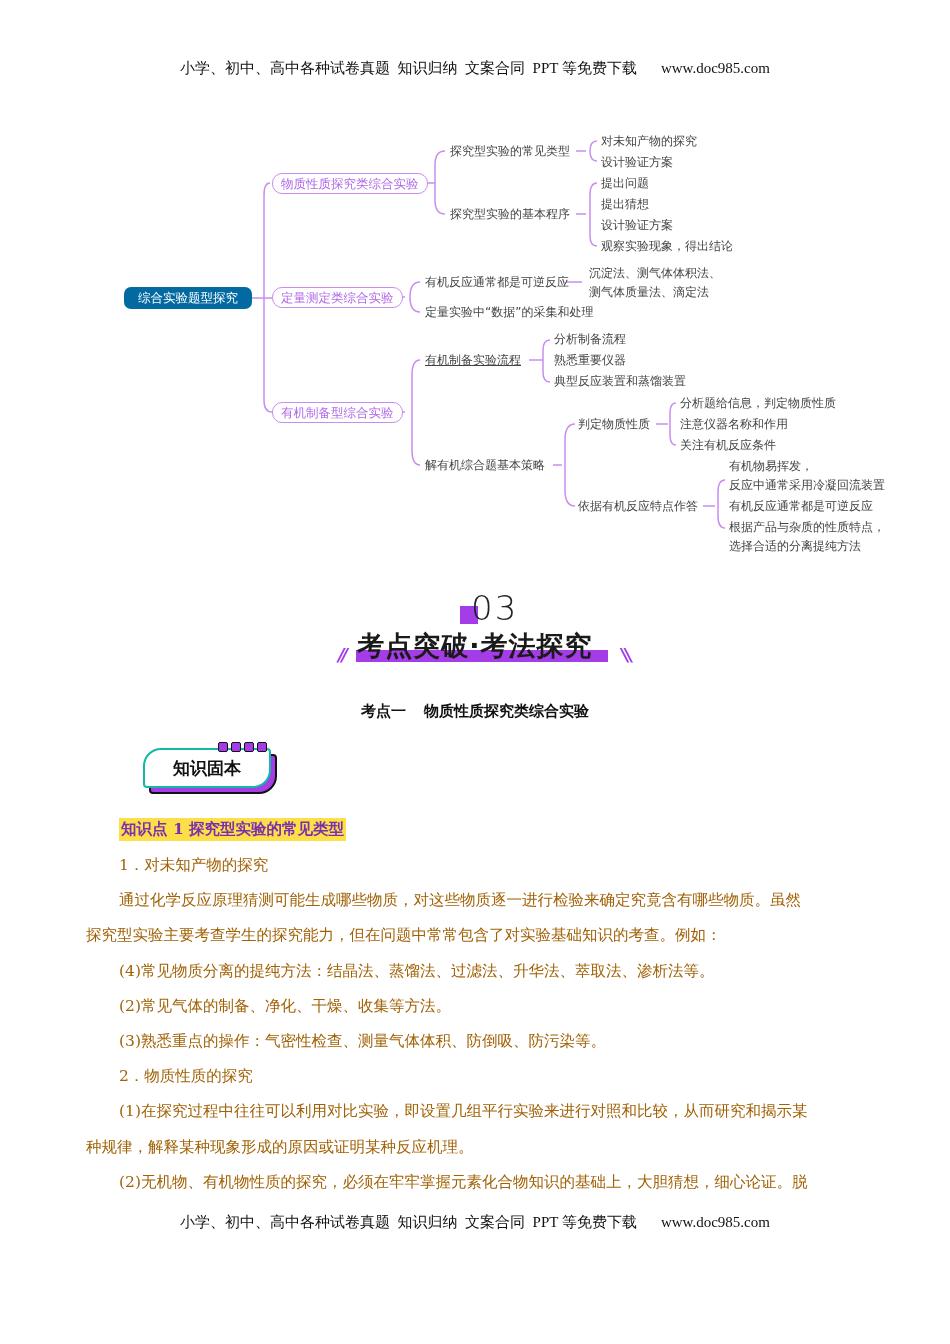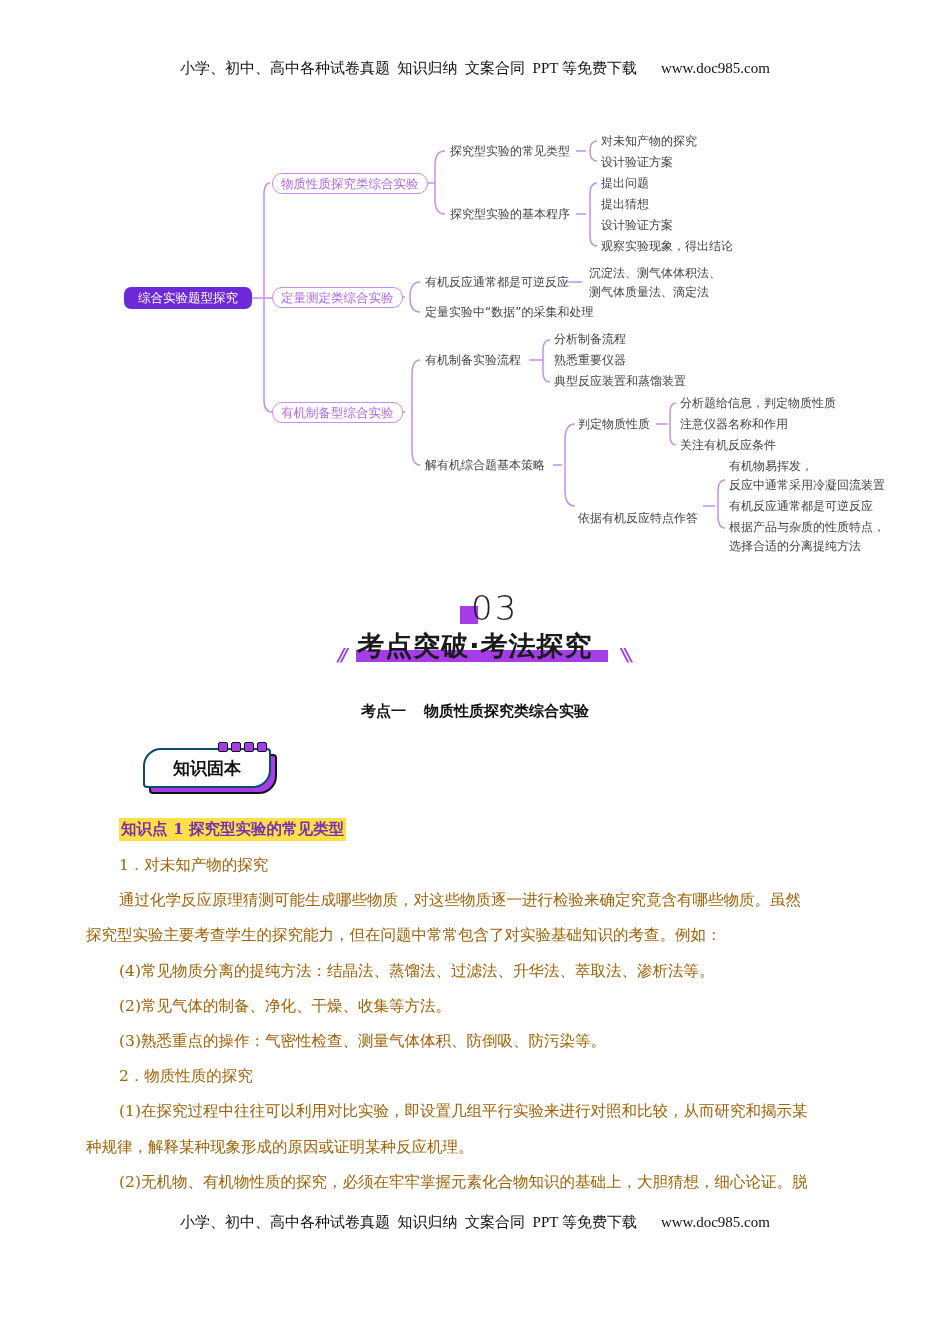--- a/index.html
+++ b/index.html
@@ -3,33 +3,33 @@
 <meta charset="utf-8">
 <style>
   html, body { margin: 0; padding: 0; background: #ffffff; }
   body { width: 950px; height: 1344px; position: relative; overflow: hidden; font-family: "DejaVu Serif", "Liberation Serif", serif; color: #111; }
   .hdr { position: absolute; left: 0; width: 950px; text-align: center; font-size: 15px; color: #111; font-family: "Liberation Serif", "DejaVu Serif", serif; white-space: pre; }
   .hdr .url { margin-left: 24px; }
   
   .mm { position: absolute; left: 0; top: 0; width: 950px; height: 580px; }
   .mm svg { position: absolute; left: 0; top: 0; }
   .mm-node { position: absolute; font-family: "DejaVu Sans", "Liberation Sans", sans-serif; font-size: 12px; color: #444; white-space: nowrap; line-height: 16px; }
-  .mm-root { background: #6d28d9; color: #fff; border-radius: 7px; padding: 0 14px; height: 22px; line-height: 22px; font-size: 12.5px; }
+  .mm-root { background: #0369a1; color: #fff; border-radius: 7px; padding: 0 14px; height: 22px; line-height: 22px; font-size: 12.5px; }
   .mm-l1 { border: 1.5px solid #c78ef0; color: #b06ae8; border-radius: 10px; padding: 0 8px; height: 19px; line-height: 19px; background: #fff; font-size: 12.5px; }
   .num { position: absolute; left: 471px; top: 588px; font-family: "DejaVu Sans", sans-serif; font-size: 34px; color: #222; letter-spacing: 2px; font-weight: 300; }
   .num-sq { position: absolute; left: 460px; top: 606px; width: 18px; height: 18px; background: #a43de8; }
   .bar { position: absolute; left: 356px; top: 650px; width: 252px; height: 12px; background: #a43de8; }
   .bt { position: absolute; left: 0; width: 950px; top: 628px; text-align: center; font-family: "DejaVu Sans", sans-serif; font-weight: bold; font-size: 27px; color: #1a1a1a; letter-spacing: 1px; }
   .slash { position: absolute; top: 644px; font-family: "DejaVu Sans", sans-serif; font-size: 18px; color: #a43de8; font-style: italic; font-weight: bold; letter-spacing: -3px; }
   .kd-title { position: absolute; left: 0; width: 950px; top: 702px; text-align: center; font-family: "DejaVu Sans", sans-serif; font-weight: bold; font-size: 15px; color: #111; }
   .kd-title .gap { display: inline-block; width: 18px; }
   
   .badge { position: absolute; left: 143px; top: 748px; width: 132px; height: 40px; }
   .badge .back { position: absolute; left: 6px; top: 6px; width: 128px; height: 40px; background: #a43de8; border: 2px solid #111; border-radius: 18px 4px 18px 4px; box-sizing: border-box; }
-  .badge .front { position: absolute; left: 0; top: 0; width: 128px; height: 40px; background: #fff; border: 2px solid #0c4a6e; border-radius: 18px 4px 18px 4px; box-sizing: border-box; text-align: center; line-height: 36px; font-family: "DejaVu Sans", sans-serif; font-weight: bold; font-size: 17px; color: #111; }
+  .badge .front { position: absolute; left: 0; top: 0; width: 128px; height: 40px; background: #fff; border: 2px solid #14b8a6; border-radius: 18px 4px 18px 4px; box-sizing: border-box; text-align: center; line-height: 36px; font-family: "DejaVu Sans", sans-serif; font-weight: bold; font-size: 17px; color: #111; }
   .badge .dots { position: absolute; right: 8px; top: -6px; display: flex; gap: 3px; }
   .badge .dots span { width: 8px; height: 8px; background: #a43de8; border: 1.5px solid #111; border-radius: 2px; }
   
   .kp { position: absolute; left: 119px; top: 818px; background: #fde047; color: #7b2fb0; font-weight: bold; font-size: 15.5px; font-family: "DejaVu Serif", serif; padding: 1px 2px; }
   .p { position: absolute; font-size: 15.5px; line-height: 20px; font-family: "DejaVu Serif", "Liberation Serif", serif; color: #a16207; white-space: nowrap; }
 </style>
 </head>
 <body>
 
 <div class="hdr" style="top:59px;"><span>小学、初中、高中各种试卷真题  知识归纳  文案合同  PPT 等免费下载</span><span class="url">www.doc985.com</span></div>
@@ -81,32 +81,32 @@
   <div class="mm-node" style="left:601px;top:175px;">提出问题</div>
   <div class="mm-node" style="left:601px;top:196px;">提出猜想</div>
   <div class="mm-node" style="left:601px;top:217px;">设计验证方案</div>
   <div class="mm-node" style="left:601px;top:238px;">观察实验现象，得出结论</div>
 
   <div class="mm-node" style="left:425px;top:274px;">有机反应通常都是可逆反应</div>
   <div class="mm-node" style="left:589px;top:265px;">沉淀法、测气体体积法、</div>
   <div class="mm-node" style="left:589px;top:284px;">测气体质量法、滴定法</div>
   <div class="mm-node" style="left:425px;top:304px;">定量实验中“数据”的采集和处理</div>
 
-  <div class="mm-node" style="left:425px;top:352px;">有机制备实验流程</div>
+  <div class="mm-node" style="left:425px;top:352px;text-decoration:underline;">有机制备实验流程</div>
   <div class="mm-node" style="left:554px;top:331px;">分析制备流程</div>
   <div class="mm-node" style="left:554px;top:352px;">熟悉重要仪器</div>
   <div class="mm-node" style="left:554px;top:373px;">典型反应装置和蒸馏装置</div>
 
   <div class="mm-node" style="left:425px;top:457px;">解有机综合题基本策略</div>
   <div class="mm-node" style="left:578px;top:416px;">判定物质性质</div>
   <div class="mm-node" style="left:680px;top:395px;">分析题给信息，判定物质性质</div>
   <div class="mm-node" style="left:680px;top:416px;">注意仪器名称和作用</div>
   <div class="mm-node" style="left:680px;top:437px;">关注有机反应条件</div>
 
-  <div class="mm-node" style="left:578px;top:498px;margin-top:12px;">依据有机反应特点作答</div>
+  <div class="mm-node" style="left:578px;top:498px;">依据有机反应特点作答</div>
   <div class="mm-node" style="left:729px;top:458px;">有机物易挥发，</div>
   <div class="mm-node" style="left:729px;top:477px;">反应中通常采用冷凝回流装置</div>
   <div class="mm-node" style="left:729px;top:498px;">有机反应通常都是可逆反应</div>
   <div class="mm-node" style="left:729px;top:519px;">根据产品与杂质的性质特点，</div>
   <div class="mm-node" style="left:729px;top:538px;">选择合适的分离提纯方法</div>
 </div>
 
 <div>
   <div class="num-sq"></div>
   <div class="num">03</div>

